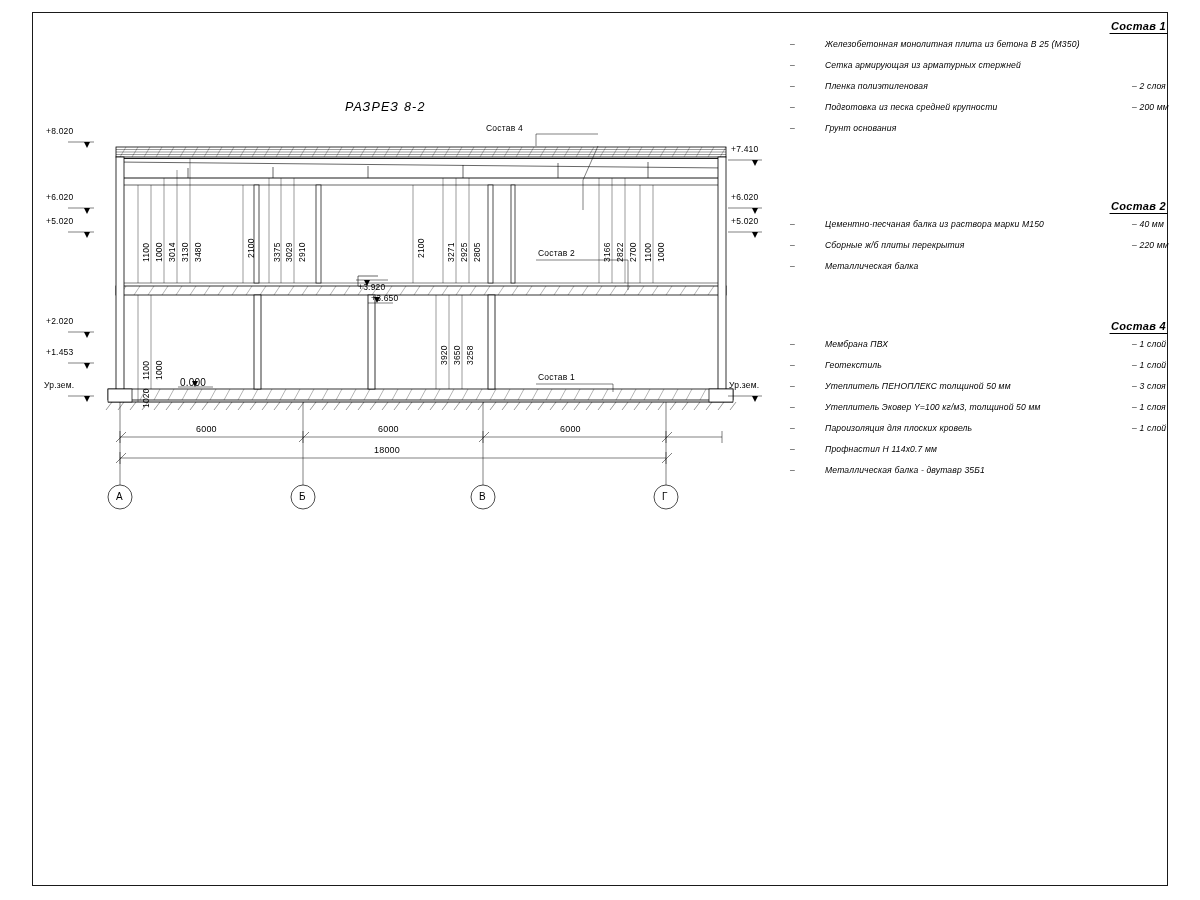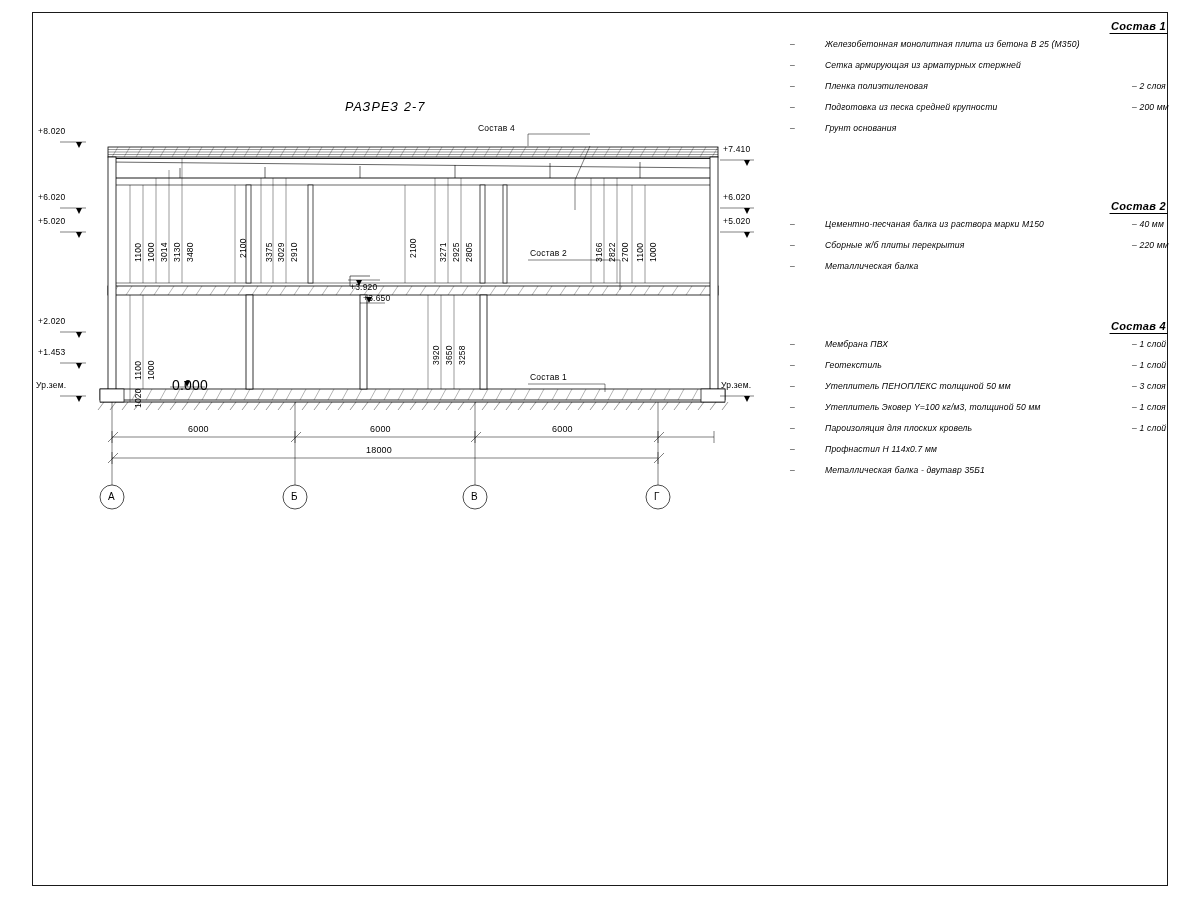--- a/index.html
+++ b/index.html
@@ -26,21 +26,21 @@
     left: 32px; top: 12px;
     width: 1136px;
     height: 874px;
     border: 1px solid #1a1a1a;
     box-sizing: border-box;
   }
 
   
   #drawing {
     position: absolute;
-    left: 60px;
+    left: 68px;
     top: 90px;
     width: 720px;
     height: 430px;
   }
   .lbl {
     position: absolute;
     font-family: "Liberation Sans", sans-serif;
     font-size: 8.5px;
     letter-spacing: 0.2px;
     white-space: nowrap;
@@ -95,21 +95,21 @@
   .leg-text { position: absolute; left: 22px; top: 3px; white-space: nowrap; margin-left: 23px; }
   .leg-qty  { position: absolute; left: 352px; top: 3px; white-space: nowrap; }
 </style>
 </head>
 <body>
 
 <div class="sheet">
 
   <div class="frame"></div>
 
-  <div id="title">РАЗРЕЗ 2-7</div>
+  <div id="title">РАЗРЕЗ 8-2</div>
 
   <div id="drawing">
     <svg width="720" height="430" viewBox="0 0 720 430">
       <g fill="none" stroke="#000" stroke-width="0.7">
 
         <rect x="48" y="57" width="610" height="10" fill="#ffffff" stroke="#000" stroke-width="0.8"></rect>
         <line x1="48" y1="59.5" x2="658" y2="59.5" stroke-width="0.4"></line>
         <line x1="48" y1="62" x2="658" y2="62" stroke-width="0.4"></line>
         <line x1="48" y1="64.5" x2="658" y2="64.5" stroke-width="0.4"></line>
 
@@ -470,21 +470,21 @@
 
     
     <div class="lbl" style="left:663px; top:54px;">+7.410</div>
     <div class="lbl" style="left:663px; top:102px;">+6.020</div>
     <div class="lbl" style="left:663px; top:126px;">+5.020</div>
     <div class="lbl" style="left:661px; top:290px;">Ур.зем.</div>
 
     
     <div class="lbl" style="left:290px; top:180px;margin-top:12px;">+3.920</div>
     <div class="lbl" style="left:303px; top:203px;">+3.650</div>
-    <div class="lbl" style="left:112px; top:287px; font-size:14px;">0.000</div>
+    <div class="lbl" style="left:112px; top:287px; font-size:10px;">0.000</div>
 
     
     <div class="lbl" style="left:418px; top:33px;">Состав 4</div>
     <div class="lbl" style="left:470px; top:158px;">Состав 2</div>
     <div class="lbl" style="left:470px; top:282px;">Состав 1</div>
 
     
     <div class="lbl vert" style="left:73px; top:172px;">1100</div>
     <div class="lbl vert" style="left:86px; top:172px;">1000</div>
     <div class="lbl vert" style="left:99px; top:172px;">3014</div>

